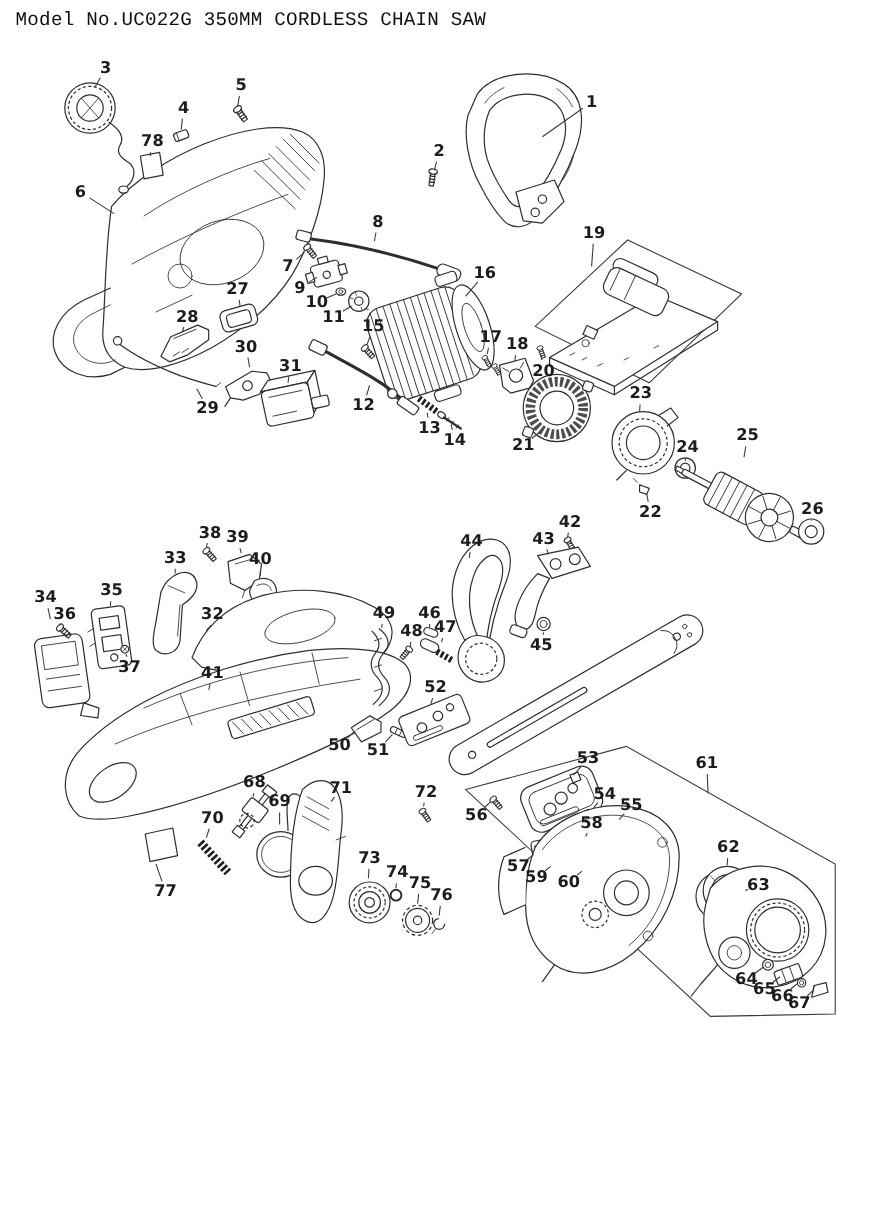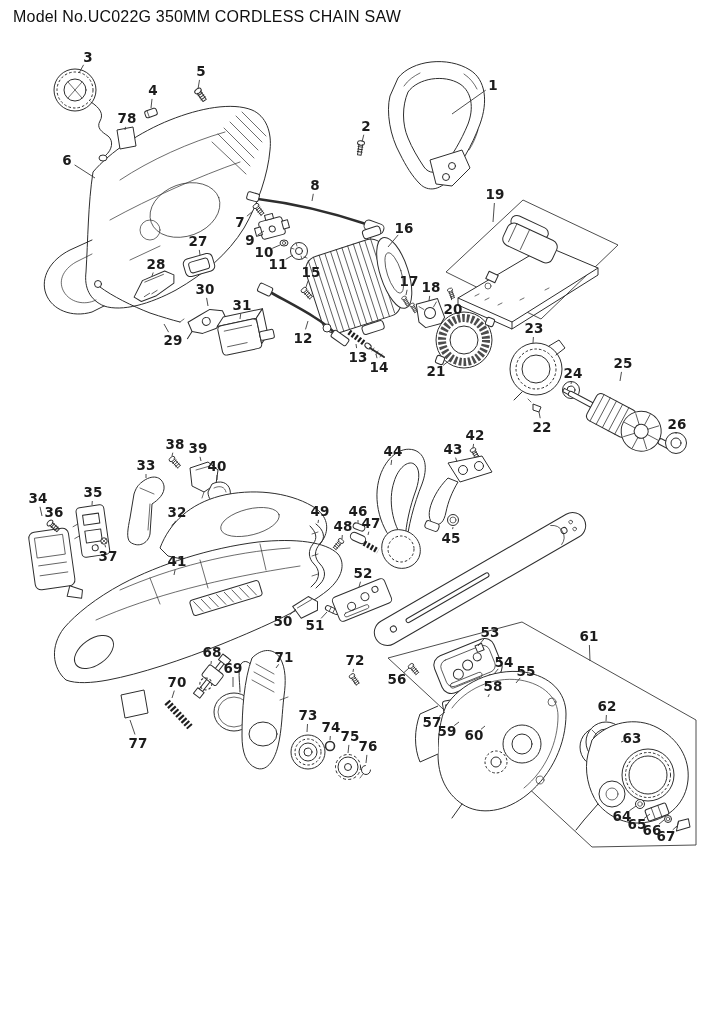--- a/index.html
+++ b/index.html
@@ -1,19 +1,19 @@
 <!DOCTYPE html>
 <html><head>
 <meta charset="utf-8">
 <style>
   html,body{margin:0;padding:0;background:#ffffff;}
   body{width:724px;height:1024px;position:relative;overflow:hidden;
        font-family:"Liberation Sans",sans-serif;}
   .page-title{position:absolute;left:13px;top:8px;font-size:16px;color:#101010;
-       letter-spacing:.2px;font-weight:400;}
+       letter-spacing:.2px;font-weight:400;font-family:Liberation Mono, monospace;}
   svg{position:absolute;left:0;top:0;}
   .ln{fill:none;stroke:#2e2e2e;stroke-width:1;stroke-linejoin:round;stroke-linecap:round;}
   .fw{fill:#ffffff;stroke:#2e2e2e;stroke-width:1;stroke-linejoin:round;}
   .thin{stroke-width:.7;}
   .dash{fill:none;stroke:#2e2e2e;stroke-width:1;stroke-dasharray:2.6,2;}
   .spr{fill:none;stroke:#1f1f1f;stroke-width:5.5;stroke-dasharray:2.2,1.8;}
   .box{fill:none;stroke:#3a3a3a;stroke-width:.9;stroke-linejoin:miter;}
   .leader{stroke:#3a3a3a;stroke-width:.9;fill:none;}
   .plabel{font-family:"DejaVu Sans",sans-serif;font-size:13.5px;font-weight:600;
        fill:#1c1c1c;text-anchor:middle;dominant-baseline:central;}

